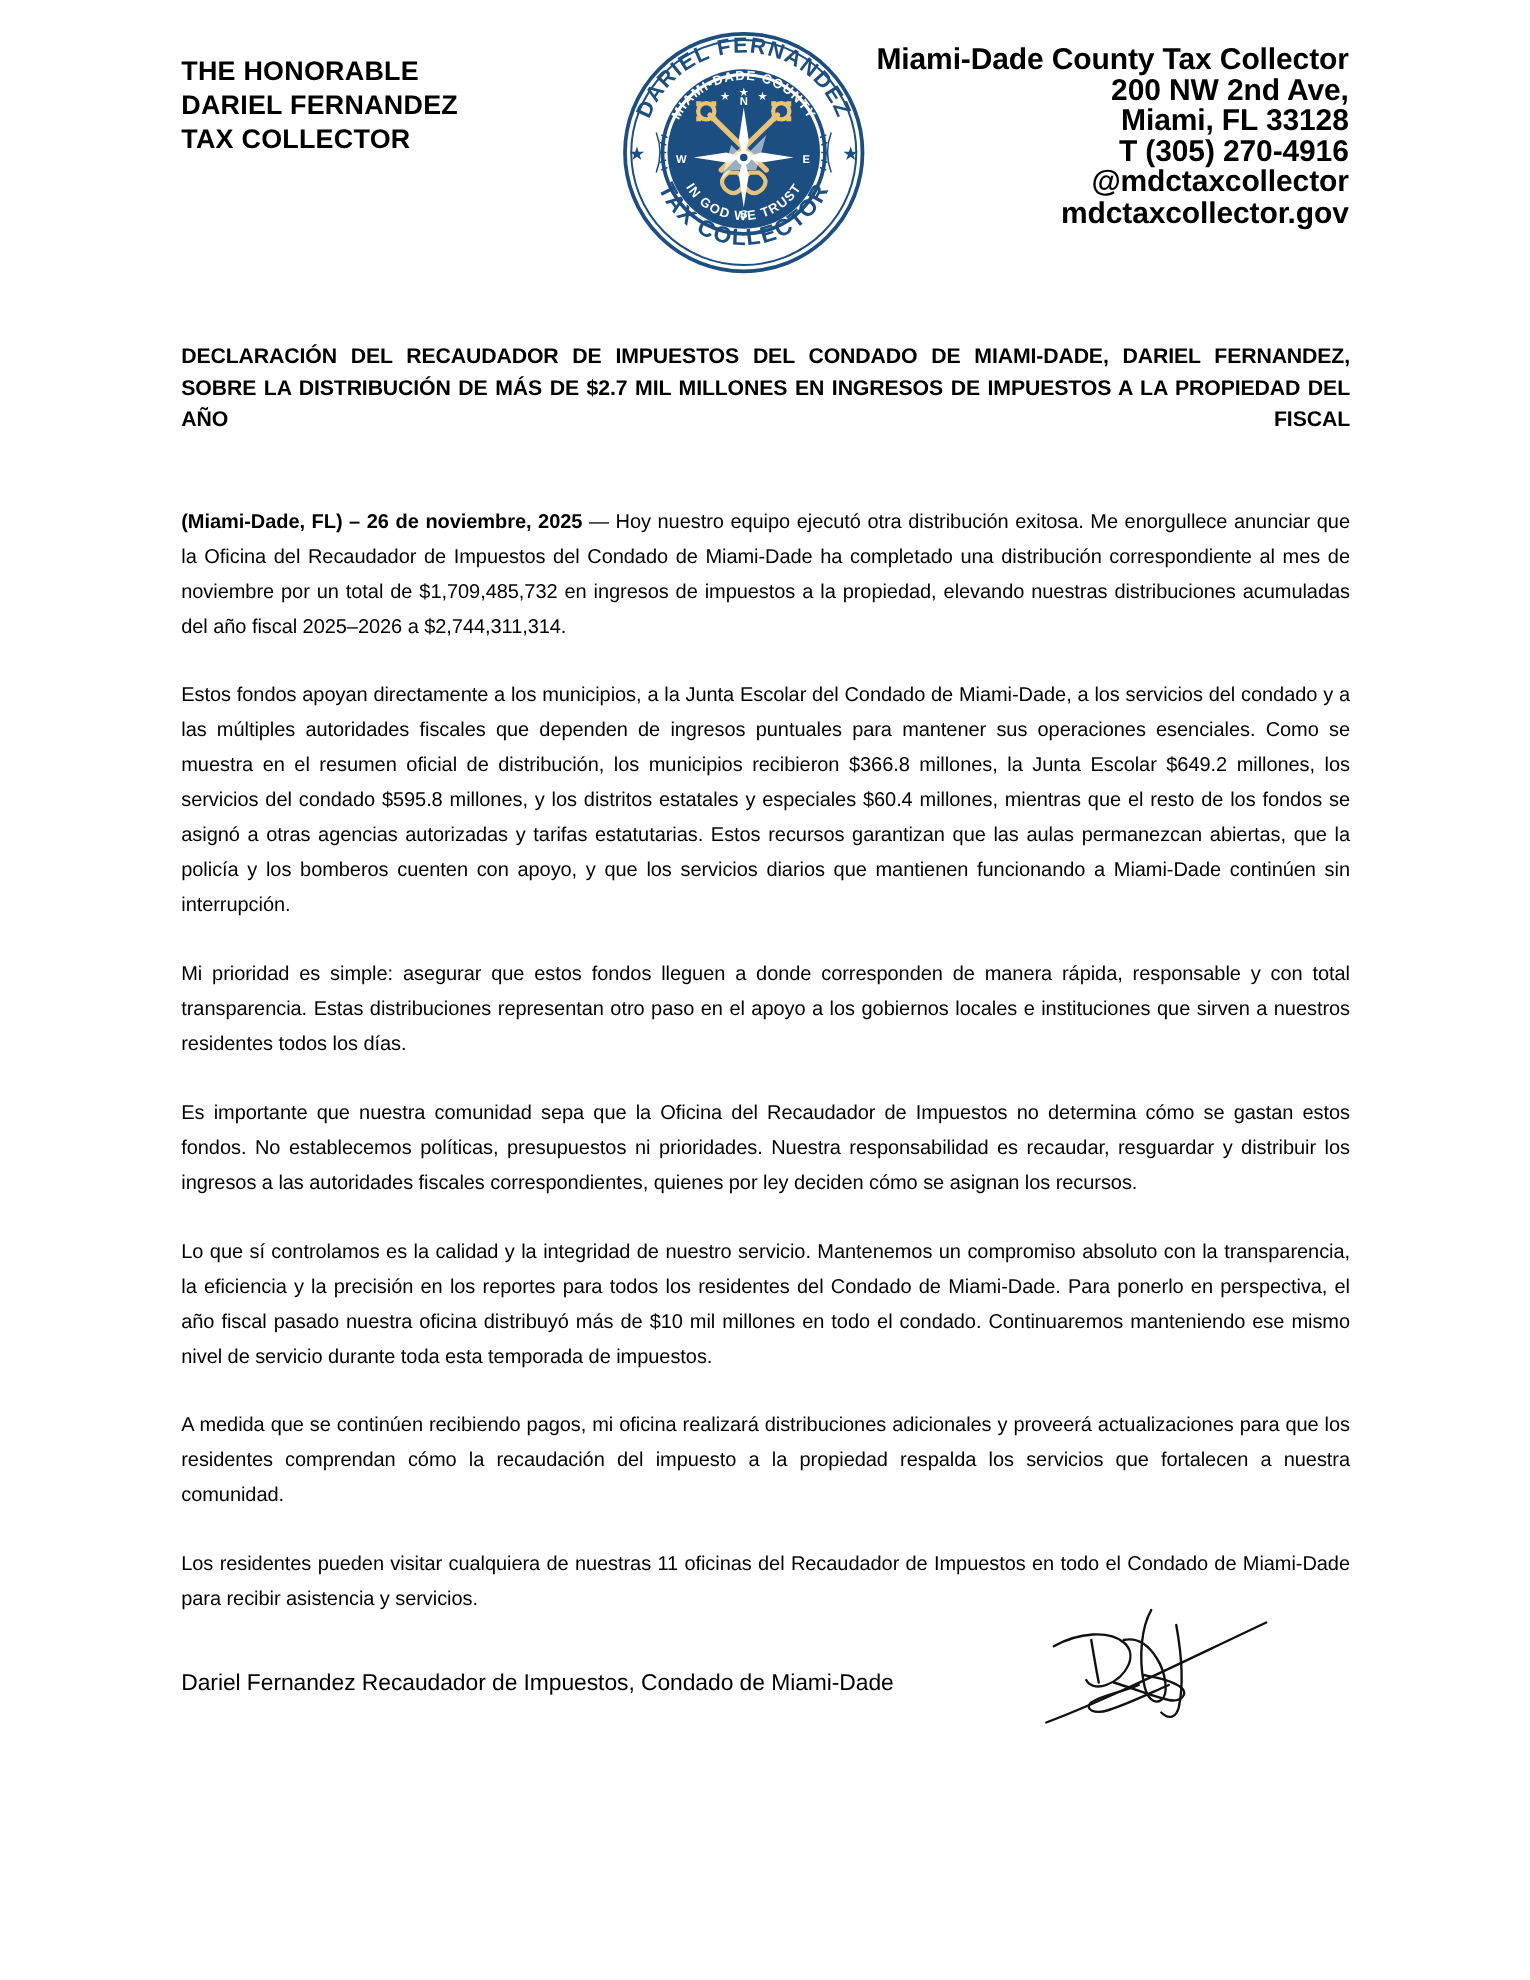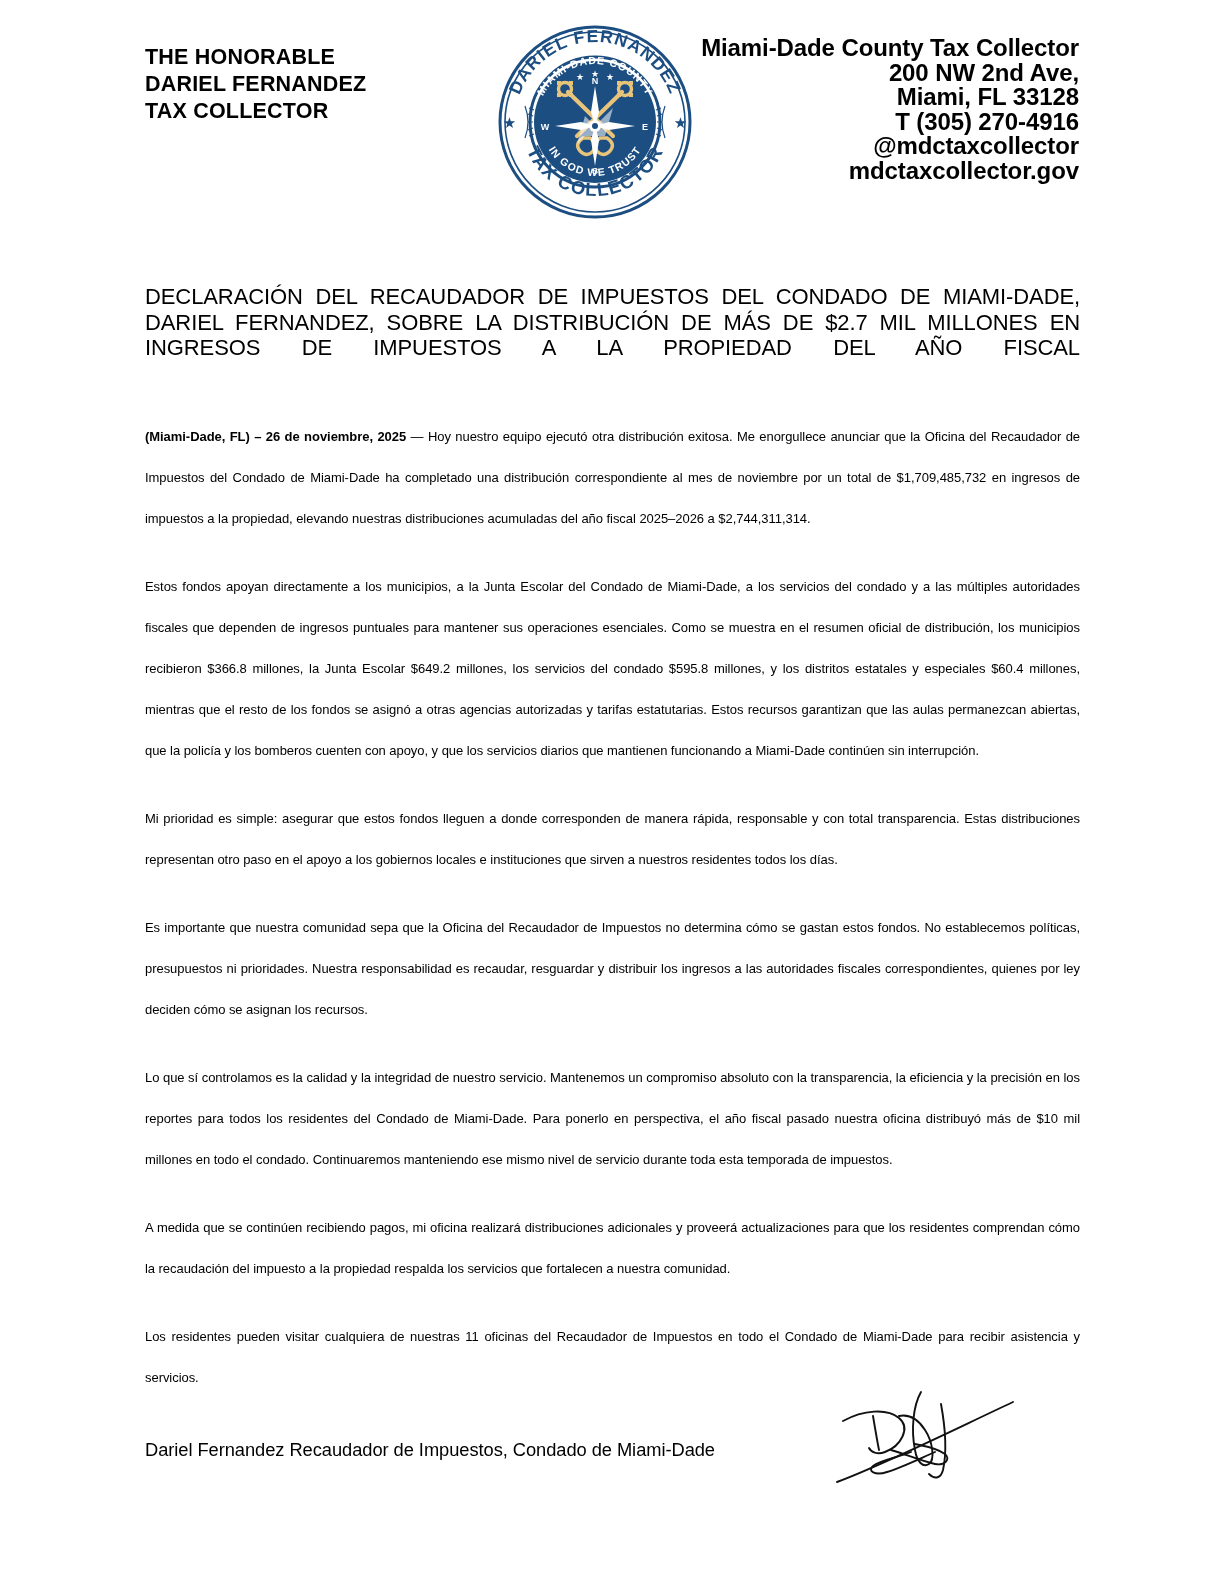--- a/index.html
+++ b/index.html
@@ -73,37 +73,37 @@
 
   
   .content {
     position: absolute;
     left: 145px;
     top: 272px;
     width: 935px;
   }
 
   .release-title {
-    font-weight: normal;
-    font-size: 22px;
+    font-weight: bold;
+    font-size: 17px;
     line-height: 25.5px;
     text-align: justify;
     text-justify: inter-word;
     letter-spacing: -0.1px;
-    margin: 12px 0 30px 0;
+    margin: 0 0 30px 0;
   }
   .release-title::after {
     content: "";
     display: inline-block;
     width: 100%;
   }
 
   p.para {
-    font-size: 13px;
-    line-height: 41px;
+    font-size: 16px;
+    line-height: 28px;
     text-align: justify;
     text-justify: inter-word;
     margin: 0 0 27px 0;
     letter-spacing: -0.05px;
     hyphens: none;
   }
   p.para .lead { font-weight: bold; }
   p.last { margin-bottom: 12px; }
 
   .closing-block {

